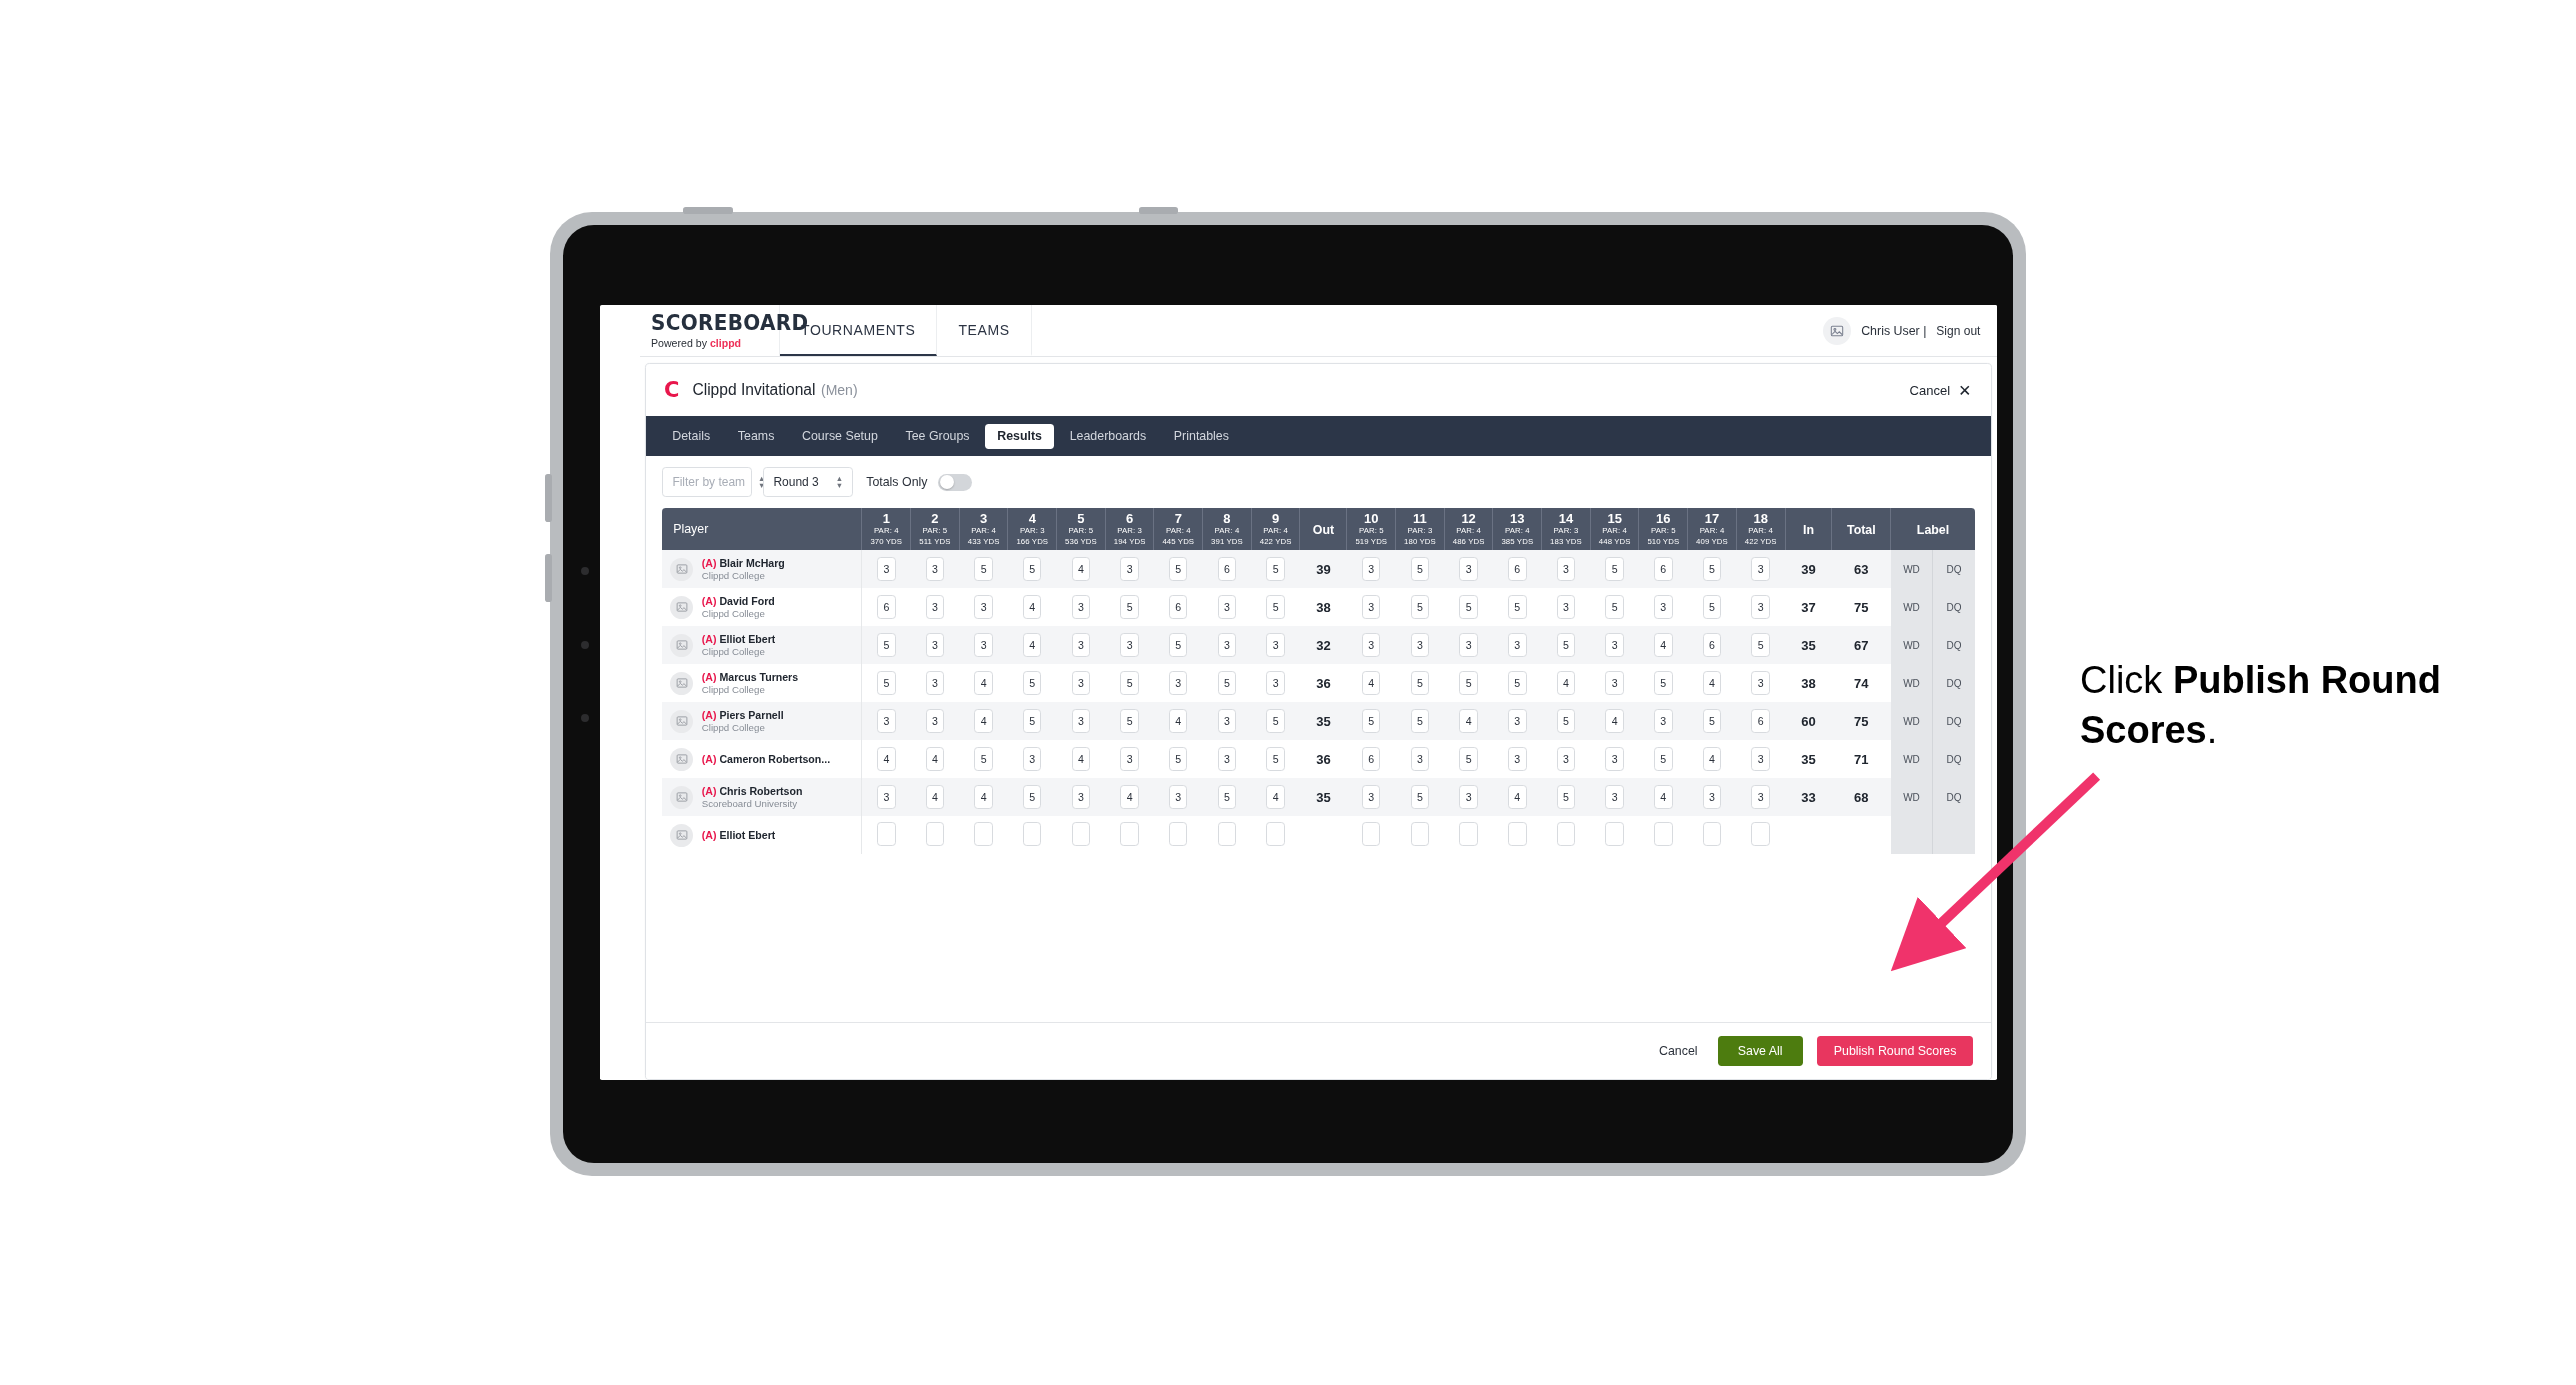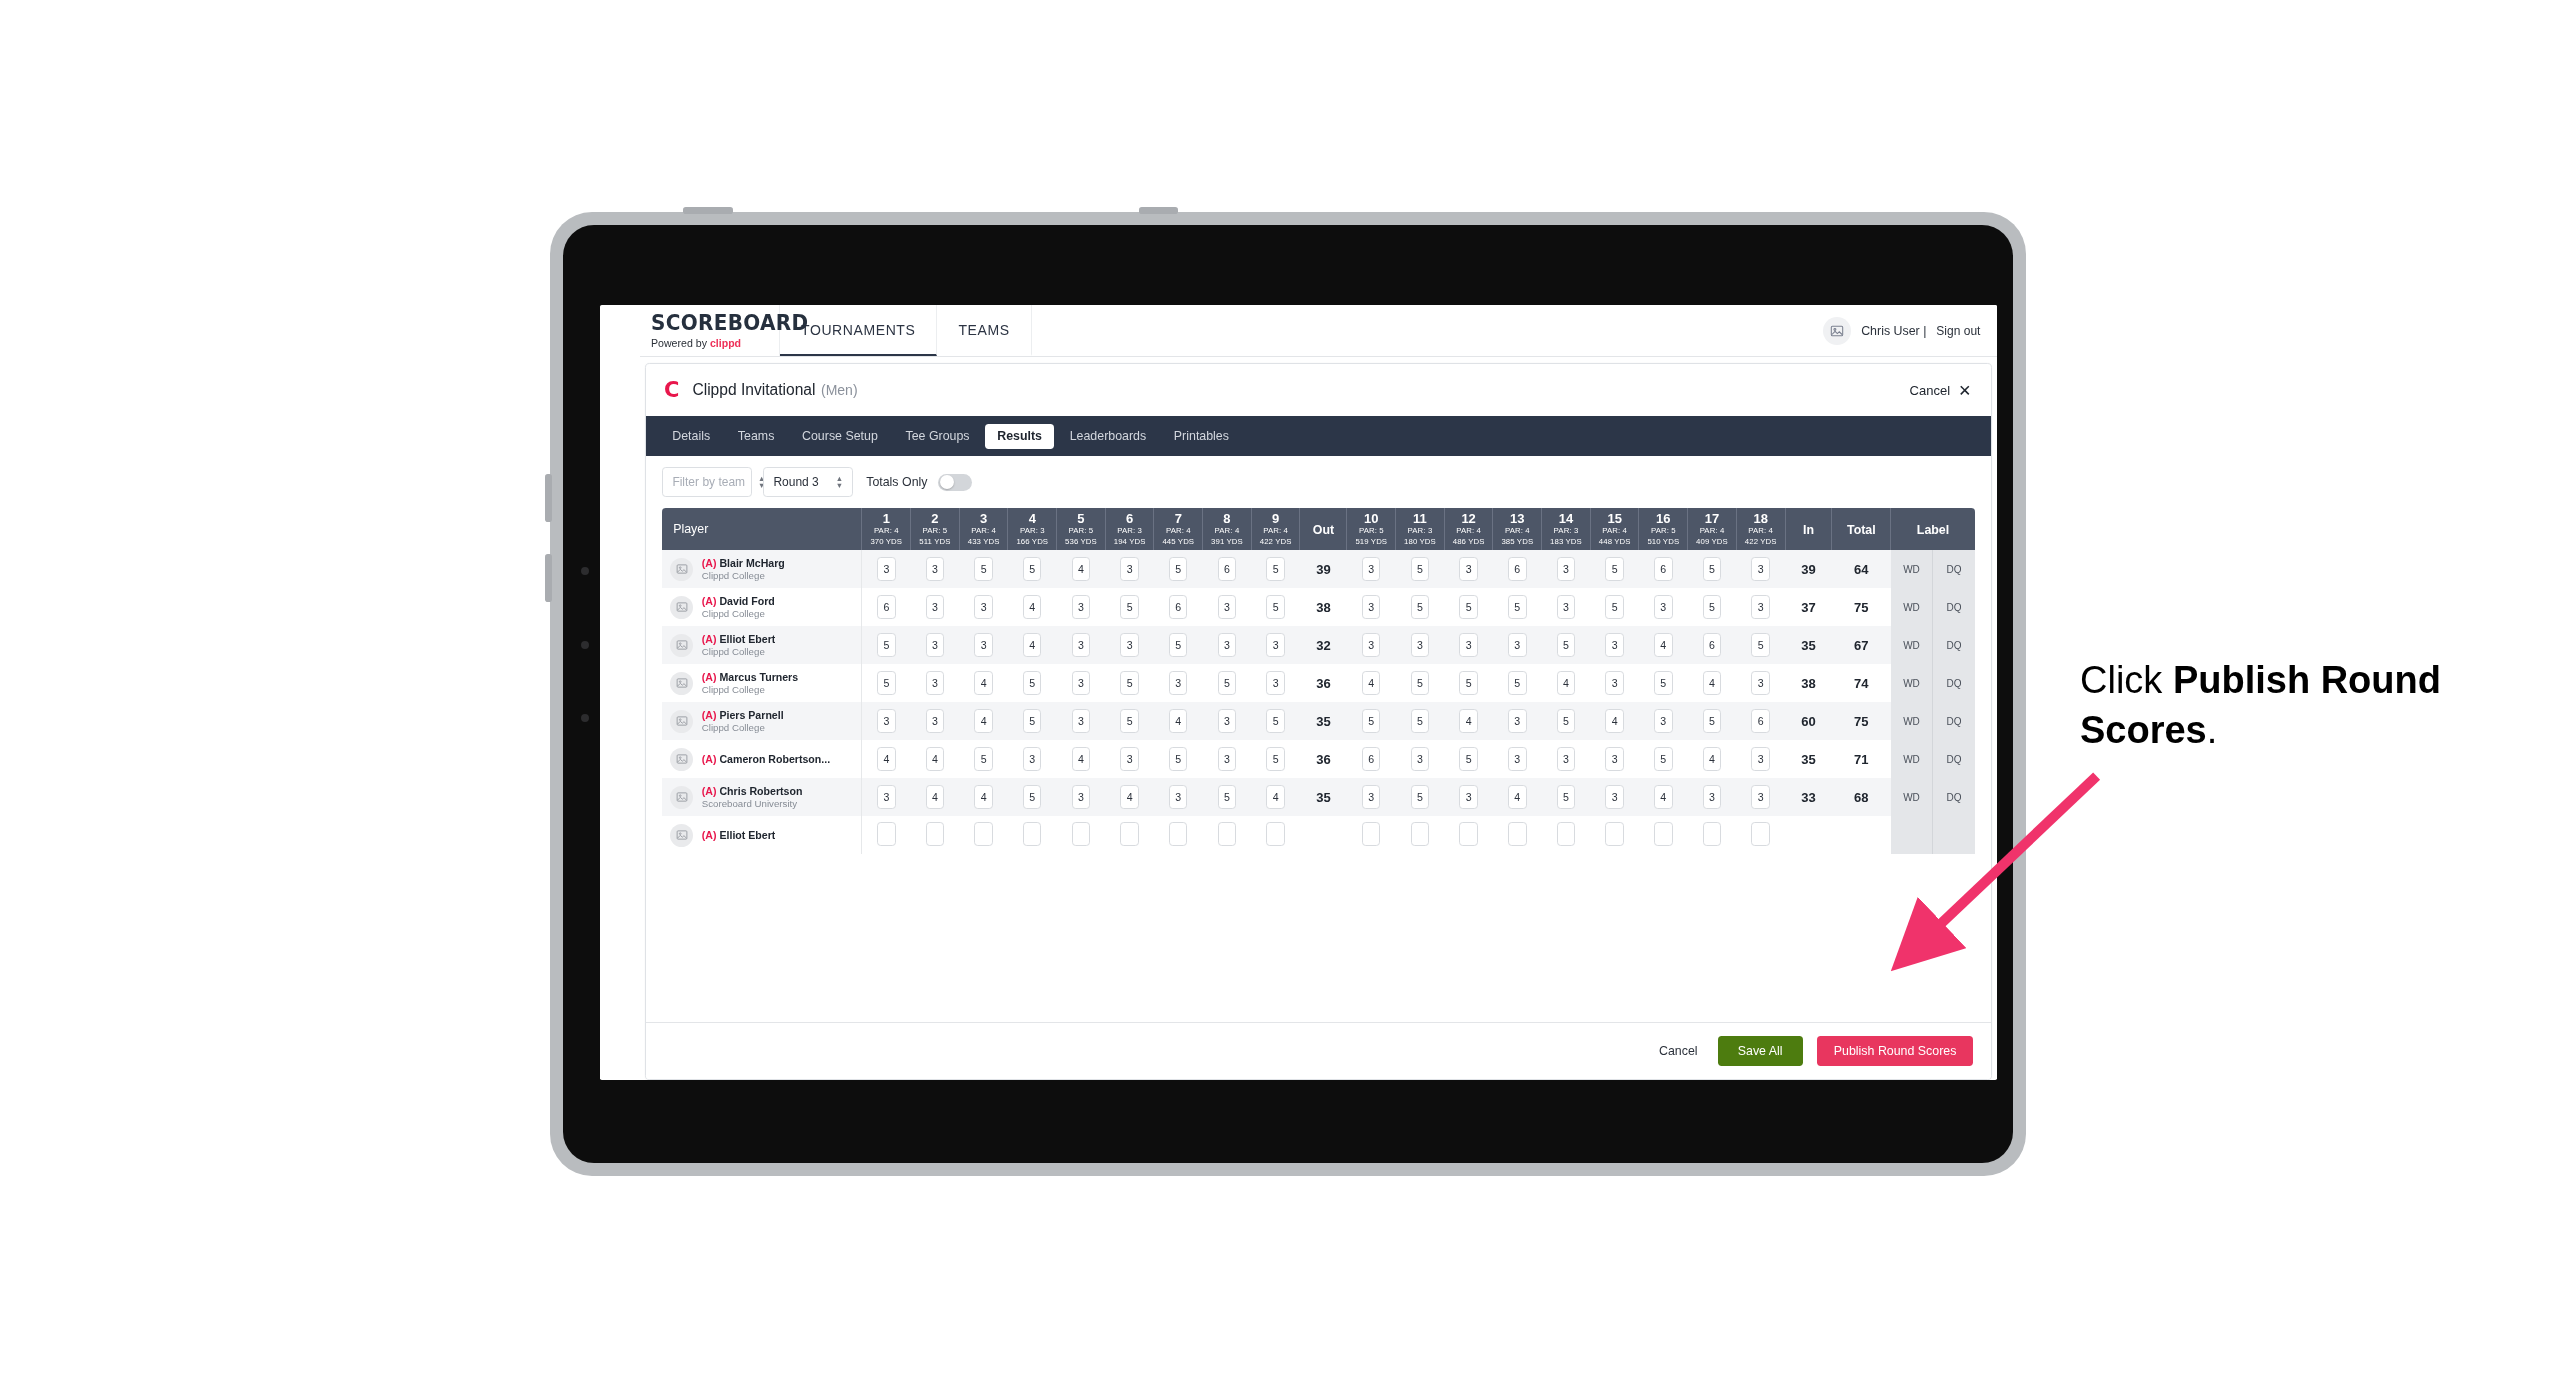--- a/index.html
+++ b/index.html
@@ -592,21 +592,21 @@
                   <td><span class="score-box">3</span></td>
                   <td><span class="score-box">5</span></td>
                   <td><span class="score-box">3</span></td>
                   <td><span class="score-box">6</span></td>
                   <td><span class="score-box">3</span></td>
                   <td><span class="score-box">5</span></td>
                   <td><span class="score-box">6</span></td>
                   <td><span class="score-box">5</span></td>
                   <td><span class="score-box">3</span></td>
                   <td class="agg-c">39</td>
-                  <td class="agg-c">64</td>
+                  <td class="agg-c">63</td>
                   <td class="lbl-c">
                     <div class="lblwrap">
                       <div class="lbl-chip">WD</div>
                       <div class="lbl-chip">DQ</div>
                     </div>
                   </td>
                 </tr>
                 <tr>
                   <td class="player-c">
                     <div class="pcell">

